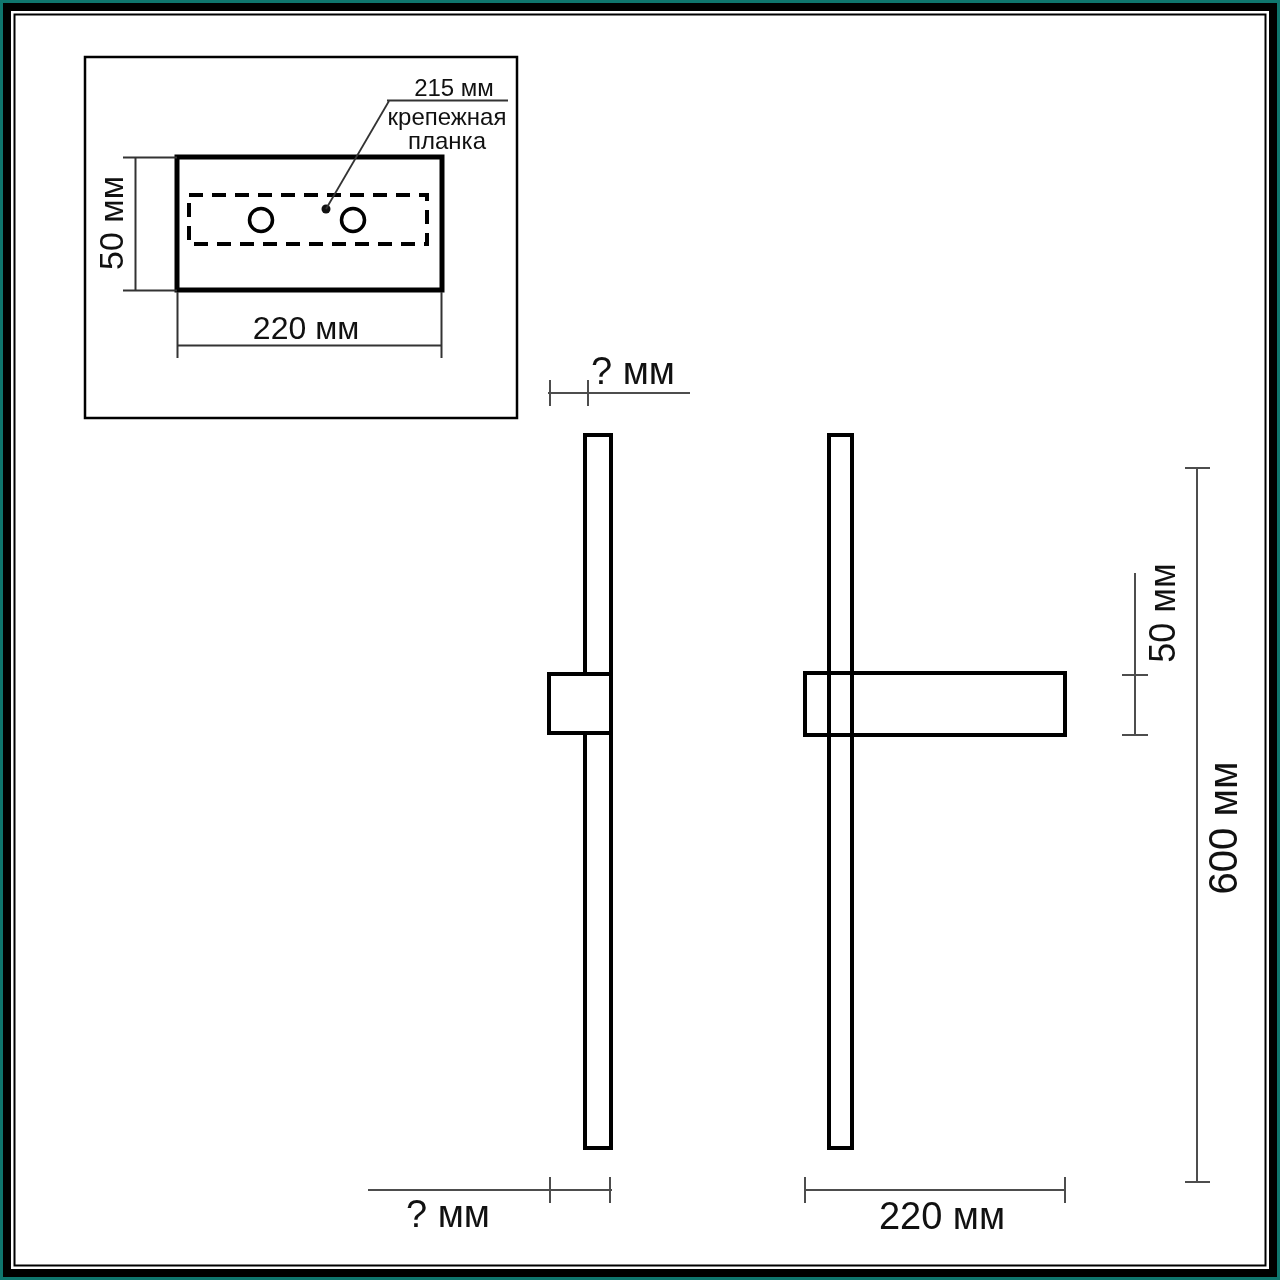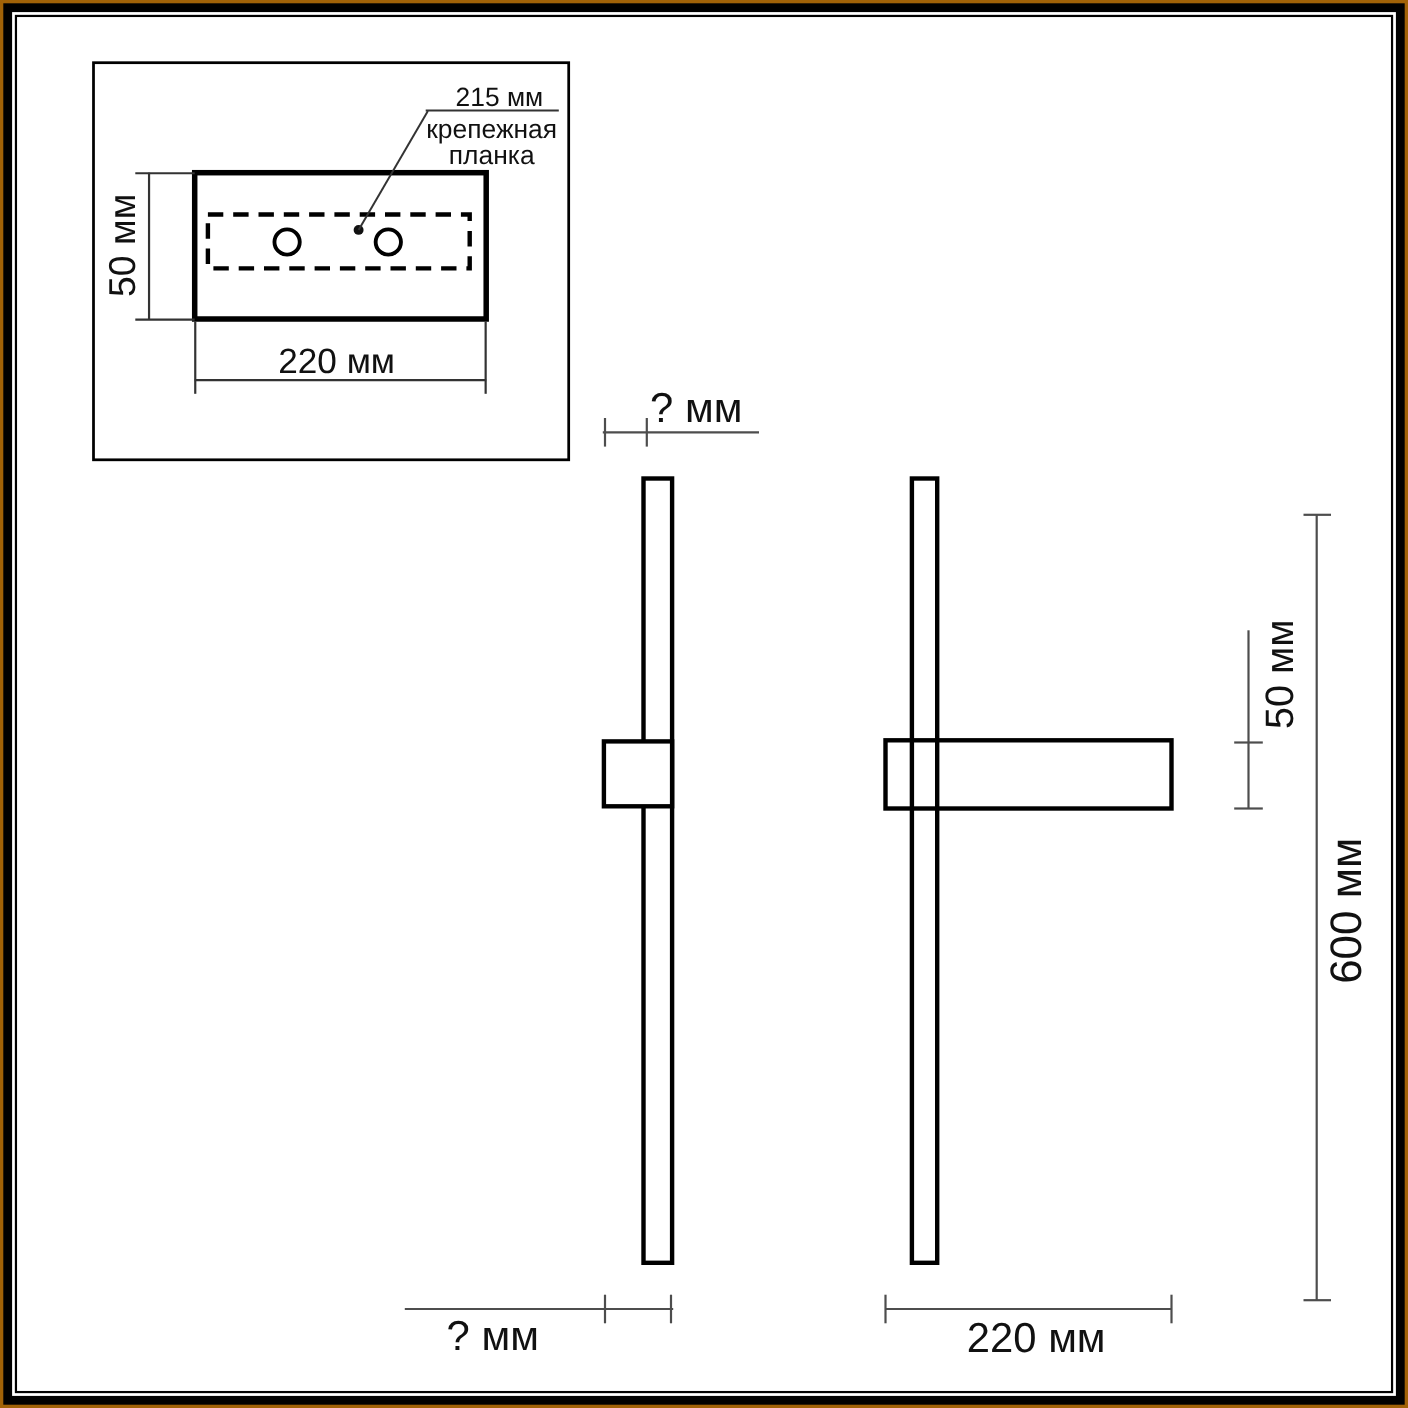--- a/index.html
+++ b/index.html
@@ -7,21 +7,21 @@
     padding: 0;
     width: 1280px;
     height: 1280px;
     background: #ffffff;
     font-family: "Liberation Sans", sans-serif;
   }
   .stage {
     position: relative;
     width: 1280px;
     height: 1280px;
-    background: #a16207;
+    background: #0f766e;
     overflow: hidden;
   }
   svg { display: block; }
   text {
     fill: #111111;
     font-family: "Liberation Sans", sans-serif;
   }
   .obj {
     stroke: #000000;
     stroke-width: 4;

